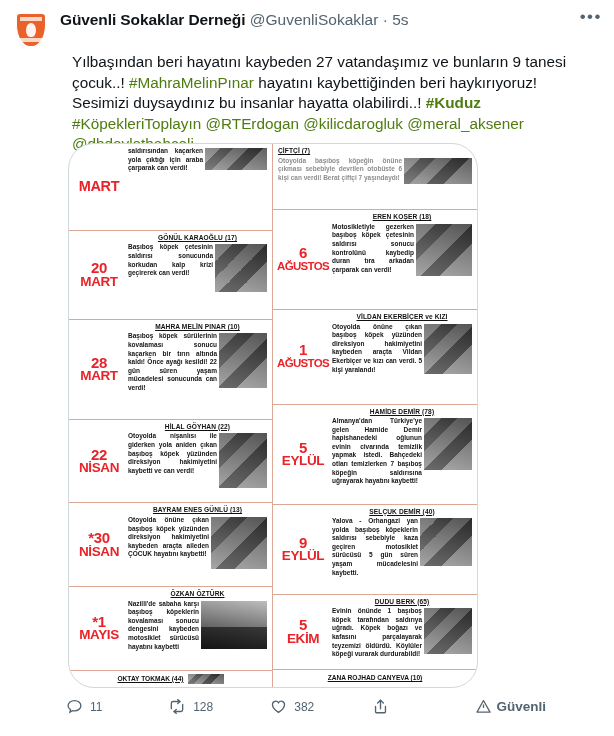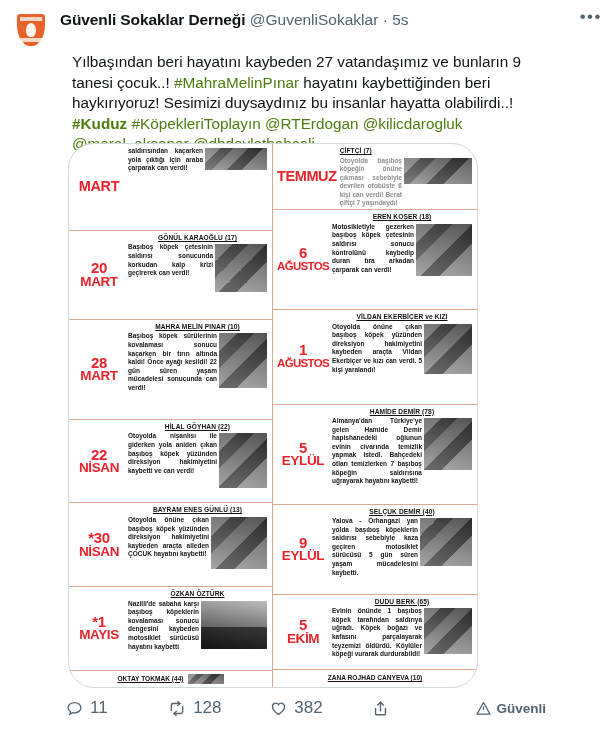--- a/index.html
+++ b/index.html
@@ -12,21 +12,21 @@
     height: 736px;
     font-family: "Liberation Sans", sans-serif;
     color: #0f1419;
     overflow: hidden;
     position: relative;
   }
 
   
   .tweet {
     position: relative;
-    padding: 10px 28px 0 12px;
+    padding: 10px 7px 0 12px;
     box-sizing: border-box;
   }
   .tweet-head {
     display: flex;
     align-items: flex-start;
   }
   .avatar {
     width: 38px;
     height: 38px;
     flex: 0 0 38px;
@@ -257,21 +257,21 @@
     align-items: center;
     color: #536471;
     font-size: 13px;
   }
   .act {
     display: flex;
     align-items: center;
     gap: 7px;
     width: 110px;
   }
-  .act .cnt { font-size: 17px; color: #536471; }
+  .act .cnt { font-size: 12px; color: #536471; }
   .act svg { display: block; }
   .act.tip { width: auto; gap: 5px; }
   .act.tip .lbl { font-weight: bold; color: #536471; font-size: 13.5px; }
 </style>
 </head>
 <body>
 
 <div class="tweet">
   <div class="tweet-head">
 
@@ -378,23 +378,20 @@
         </div>
         <div class="cell foot-cell" style="flex: 1 1 auto;">
           <div class="foot-inner">
             <div class="cell-foot">OKTAY TOKMAK (44)</div>
             <div class="thumb t13"></div>
           </div>
         </div>
       </div>
     <div class="col right" id="col-right">
         <div class="cell" style="height: 12.2%;">
-          <div class="date single">
-            <div class="d-mon">TEMMUZ</div>
-          </div>
           <div class="body">
             <div class="vname">ÇİFTÇİ (7)</div>
             <div class="desc-wrap">
               <div class="desc faded">Otoyolda başıboş köpeğin önüne çıkması sebebiyle devrilen otobüste 6 kişi can verdi! Berat çiftçi 7 yaşındaydı!</div>
               <div class="thumb t7"></div>
             </div>
           </div>
         </div>
         <div class="cell" style="height: 18.4%;">
           <div class="date big">

